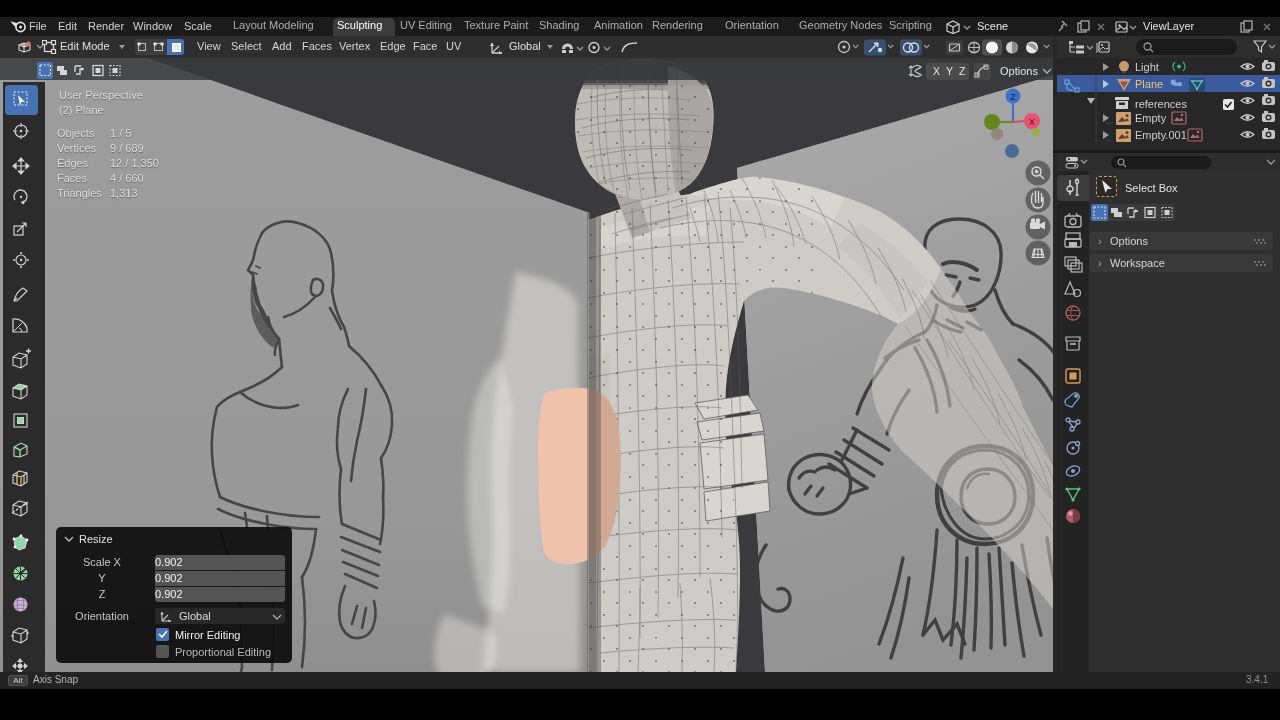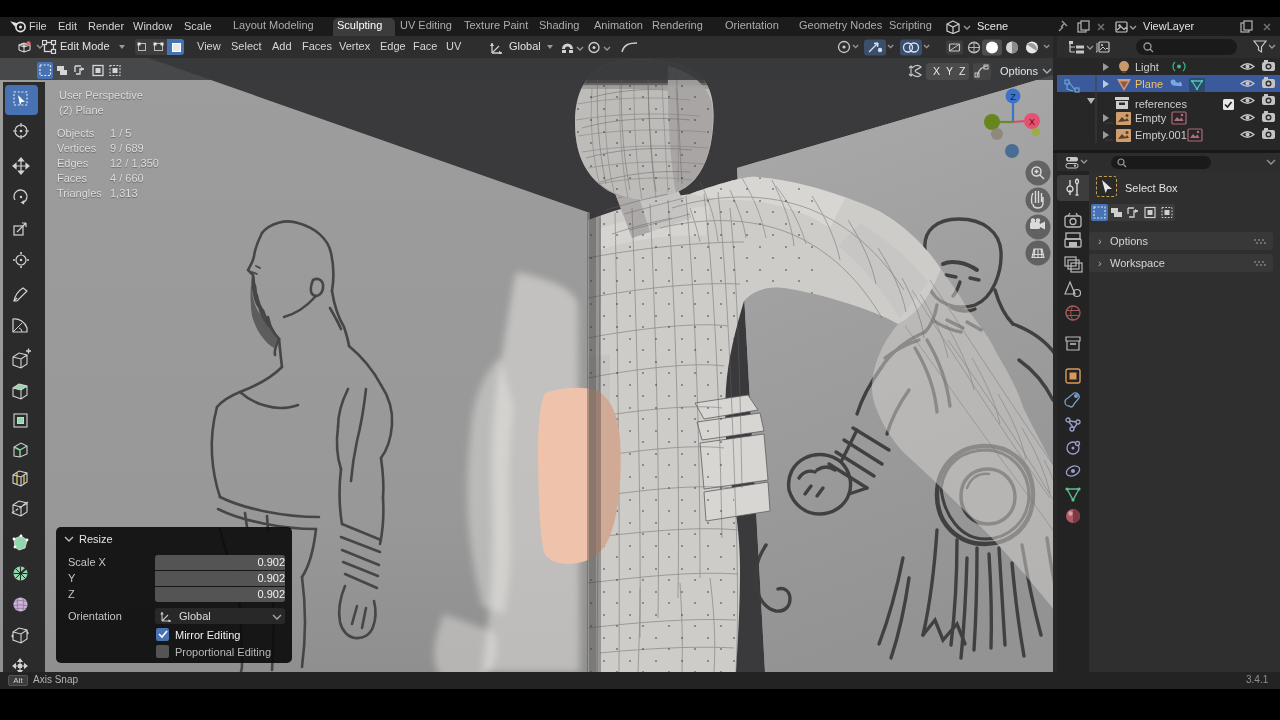--- a/index.html
+++ b/index.html
@@ -18,23 +18,23 @@
   border-right:3px solid transparent; border-top:4px solid #999; }
 
 #vp { position:absolute; top:41px; left:0; width:1057px; height:614px; background:#9b9b9b; }
 #vp .ovl { position:absolute; font-size:11px; color:#dddddd; text-shadow:0 1px 1px rgba(0,0,0,0.35); }
 
 #tbar { position:absolute; top:65px; left:0; width:46px; height:590px; }
 #tbarcol { position:absolute; top:0; left:3px; width:42px; height:590px; background:#2b2b2b; }
 
 #resize { position:absolute; left:56px; top:510px; width:236px; height:136px;
   background:rgba(12,12,12,0.92); border-radius:5px; font-size:11px; color:#cccccc; z-index:30; }
-#resize .lbl { position:absolute; text-align:left; width:92px; left:12px; color:#c5c5c5; white-space:nowrap; }
+#resize .lbl { position:absolute; text-align:center; width:92px; left:0; color:#c5c5c5; white-space:nowrap; }
 #resize .fld { position:absolute; left:99px; width:130px; height:15px; background:#545454;
-  text-align:right; color:#f2f2f2; line-height:15px; font-size:11px; }
+  text-align:left; color:#f2f2f2; line-height:15px; font-size:11px; }
 
 #rpanel { position:absolute; top:19px; left:1053px; width:227px; height:636px; background:#272727;padding-left:8px; }
 #rsep { position:absolute; top:19px; left:1053px; width:4px; height:636px; background:#191919; }
 
 #status { position:absolute; top:672px; left:0; width:1280px; height:17px; background:#232323;
   font-size:10px; color:#b5b5b5; }
 </style>
 </head>
 <body>
 <div id="app">

